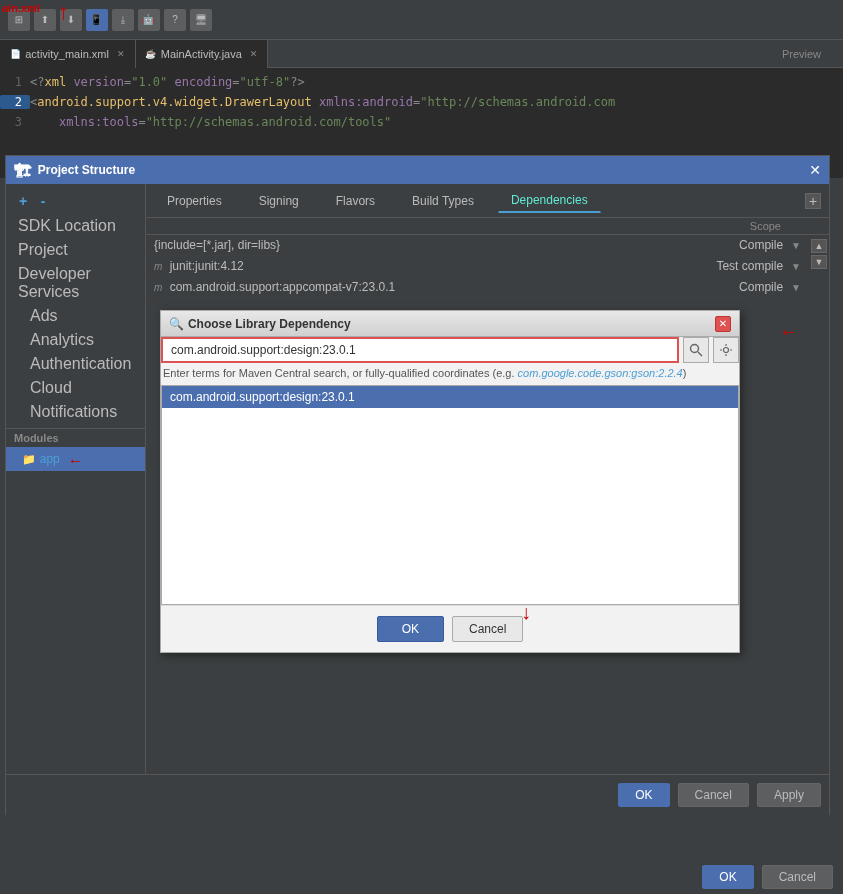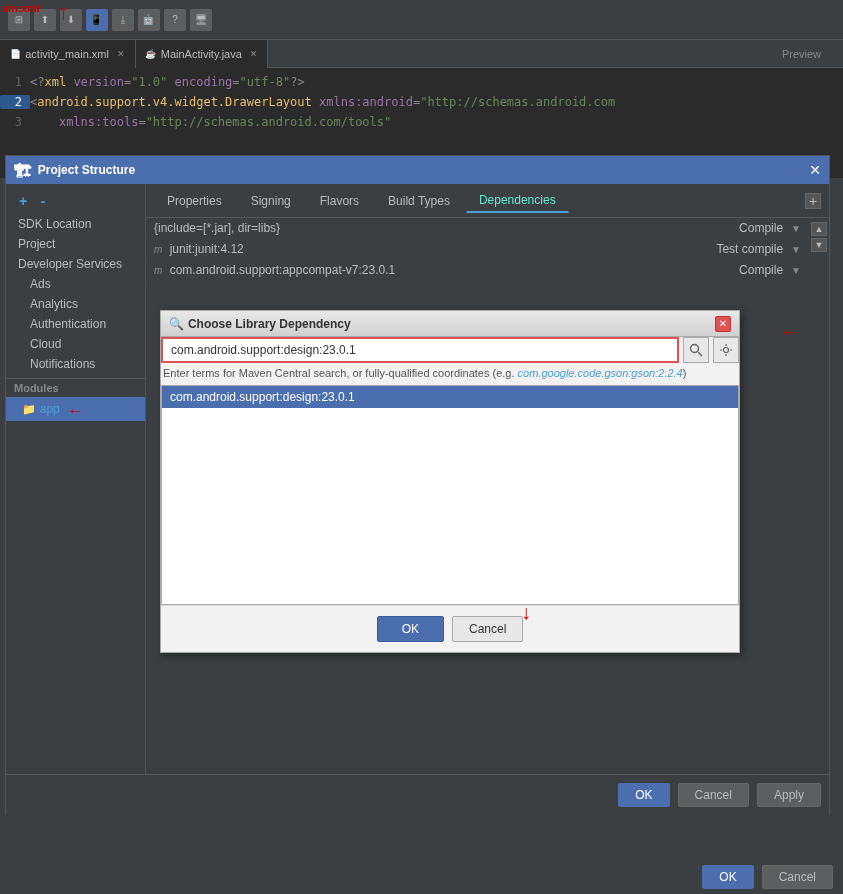--- a/index.html
+++ b/index.html
@@ -28,27 +28,27 @@
     .project-struct { background: #3C3F41; border: 1px solid #555; position: absolute; top: 0; left: 0; width: 830px; height: 680px; }
     .dialog-title-bar { background: #4B6EAF; color: #FFF; padding: 4px 8px; display: flex; align-items: center; justify-content: space-between; height: 28px; }
     .dialog-title-text { font-size: 12px; font-weight: bold; display: flex; align-items: center; gap: 6px; }
     .dialog-close { color: #FFF; cursor: pointer; font-size: 14px; }
     .dialog-body { display: flex; height: calc(100% - 28px - 40px); }
 
     
     .sidebar { width: 140px; background: #3C3F41; border-right: 1px solid #555; padding: 4px 0; }
     .sidebar-toolbar { display: flex; align-items: center; gap: 2px; padding: 4px 8px; }
     .sidebar-btn { width: 18px; height: 18px; display: flex; align-items: center; justify-content: center; cursor: pointer; color: #4B9FD5; font-size: 14px; font-weight: bold; }
-    .sidebar-item { padding: 3px 12px; color: #BBB; cursor: pointer; font-size: 12px; }
+    .sidebar-item { padding: 3px 12px; color: #BBB; cursor: pointer; font-size: 16px; }
     .sidebar-section { padding: 3px 8px; color: #888; font-size: 11px; font-weight: bold; border-top: 1px solid #555; margin-top: 4px; }
     .sidebar-module { display: flex; align-items: center; gap: 4px; padding: 3px 16px; color: #4B9FD5; cursor: pointer; font-size: 12px; background: #4B6EAF; }
 
     
     .main-content { flex: 1; background: #3C3F41; overflow: hidden; }
-    .tabs-bar { display: flex; align-items: center; padding: 4px 8px; gap: 3px; border-bottom: 1px solid #555; }
+    .tabs-bar { display: flex; align-items: center; padding: 4px 8px; gap: 11px; border-bottom: 1px solid #555; }
     .content-tab { padding: 4px 12px; color: #BBB; font-size: 12px; cursor: pointer; border: 1px solid transparent; }
     .content-tab.active { color: #5eead4; border-bottom: 2px solid #4B9FD5; }
     .add-btn-right { margin-left: auto; display: flex; gap: 4px; }
     .dep-header { display: flex; padding: 2px 8px; background: #3C3F41; border-bottom: 1px solid #555; }
     .dep-header-col { color: #888; font-size: 11px; }
     .dep-header-col.scope { margin-left: auto; margin-right: 40px; }
     .dep-row { display: flex; align-items: center; padding: 3px 8px; border-bottom: 1px solid #404040; }
     .dep-name { color: #BBB; font-size: 12px; flex: 1; }
     .dep-name .m-icon { color: #888; margin-right: 4px; font-style: italic; font-size: 10px; }
     .dep-scope { color: #BBB; font-size: 12px; margin-right: 8px; }
@@ -179,20 +179,24 @@
           <div class="content-tab">Flavors</div>
           <div class="content-tab">Build Types</div>
           <div class="content-tab active">Dependencies</div>
 
           <div style="position:absolute; top:162px; right:30px; color:#CC0000; font-size:20px;">←</div>
           <div class="add-btn-right">
             <div style="width:16px; height:16px; background:#555; border:1px solid #666; color:#BBB; display:flex;align-items:center;justify-content:center; cursor:pointer; font-size:14px;">+</div>
           </div>
         </div>
 
+        <div class="dep-header">
+          <span class="dep-header-col"></span>
+          <span class="dep-header-col scope">Scope</span>
+        </div>
 
         <div style="display:flex;">
           <div style="flex:1;">
             <div class="dep-row">
               <span class="dep-name">{include=[*.jar], dir=libs}</span>
               <span class="dep-scope">Compile</span>
               <span class="dep-scope-dropdown">▼</span>
             </div>
             <div class="dep-row">
               <span class="dep-name">

